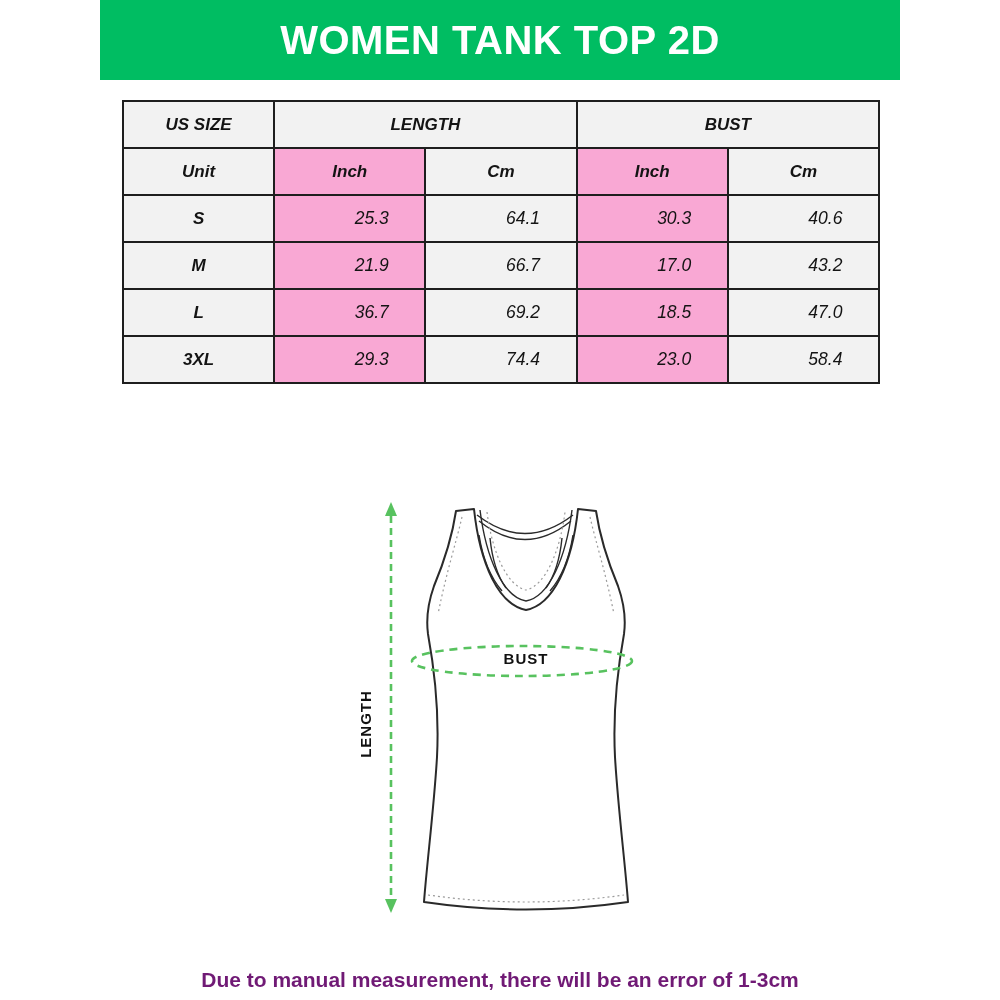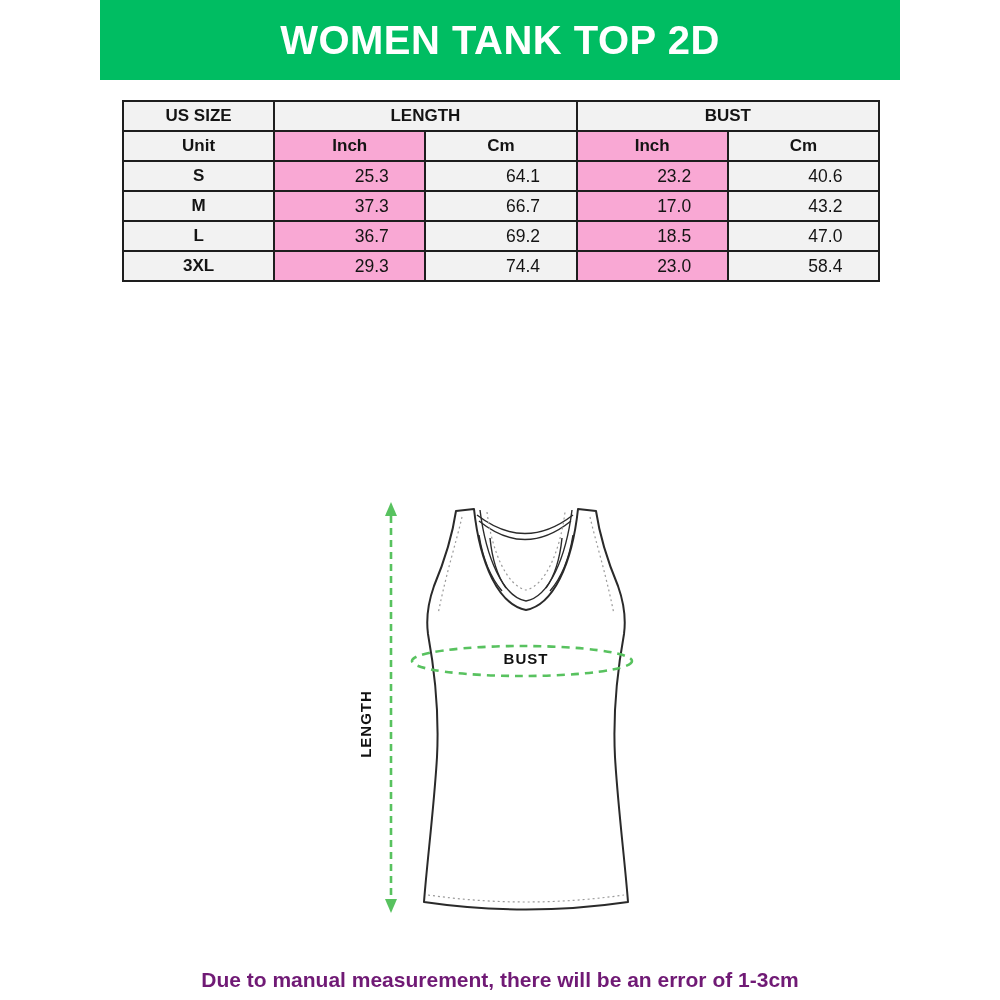--- a/index.html
+++ b/index.html
@@ -36,23 +36,24 @@
     position: absolute;
     left: 122px; top: 100px;
     width: 758px;
     border-collapse: collapse;
     table-layout: fixed;
   }
   .size-table th, .size-table td {
     border: 2px solid #1e1e1e;
     text-align: center;
     vertical-align: middle;
-    height: 30px;
+    height: 47px;
     font-size: 17px;
     color: #141414;
+    font-style: italic;
   }
   .size-table th { font-weight: 700; }
   .size-table td { font-weight: 400; font-size: 17.5px; padding-left: 44px; }
   .shade { background: #f2f2f2; }
   .plain { background: #f9a8d4; }
 
   
   svg.diagram {
     position: absolute;
     left: 340px; top: 495px;
@@ -108,26 +109,26 @@
         <th class="shade">Unit</th>
         <th class="plain">Inch</th>
         <th class="shade">Cm</th>
         <th class="plain">Inch</th>
         <th class="shade">Cm</th>
       </tr>
       <tr>
         <th class="shade">S</th>
         <td class="plain">25.3</td>
         <td class="shade">64.1</td>
-        <td class="plain">23.2</td>
+        <td class="plain">30.3</td>
         <td class="shade">40.6</td>
       </tr>
       <tr>
         <th class="shade">M</th>
-        <td class="plain">37.3</td>
+        <td class="plain">21.9</td>
         <td class="shade">66.7</td>
         <td class="plain">17.0</td>
         <td class="shade">43.2</td>
       </tr>
       <tr>
         <th class="shade">L</th>
         <td class="plain">36.7</td>
         <td class="shade">69.2</td>
         <td class="plain">18.5</td>
         <td class="shade">47.0</td>

